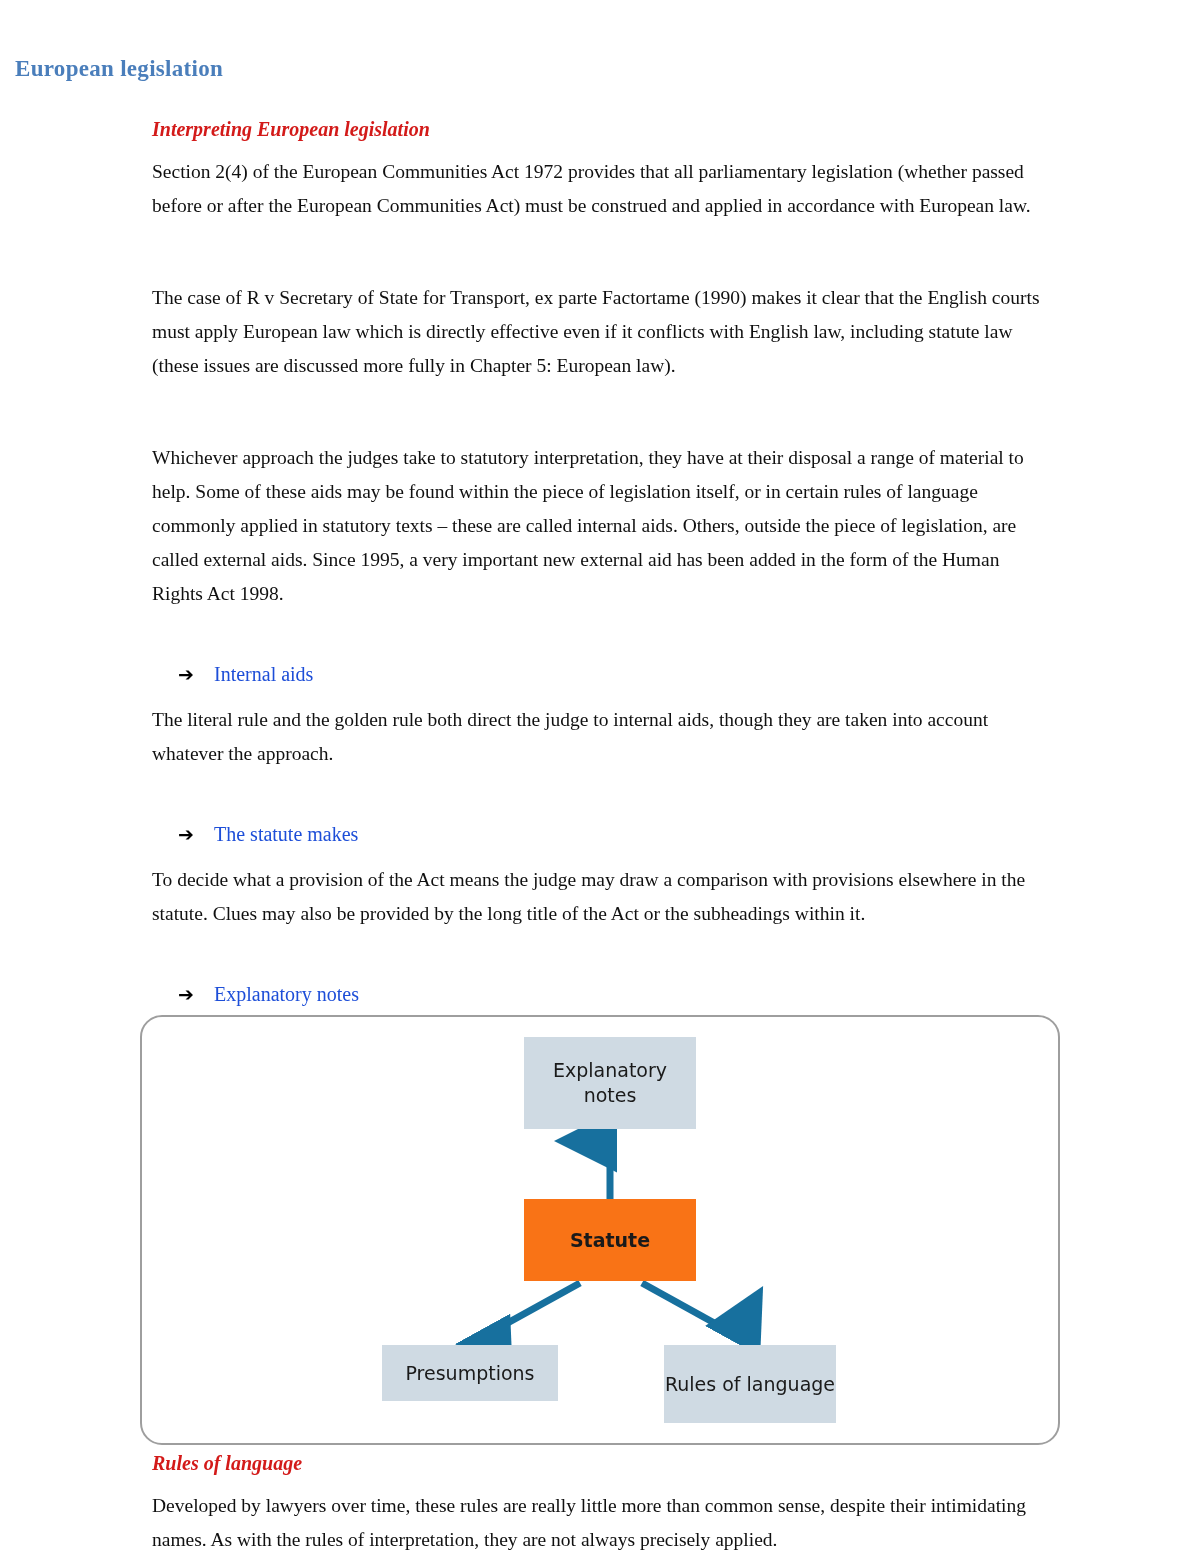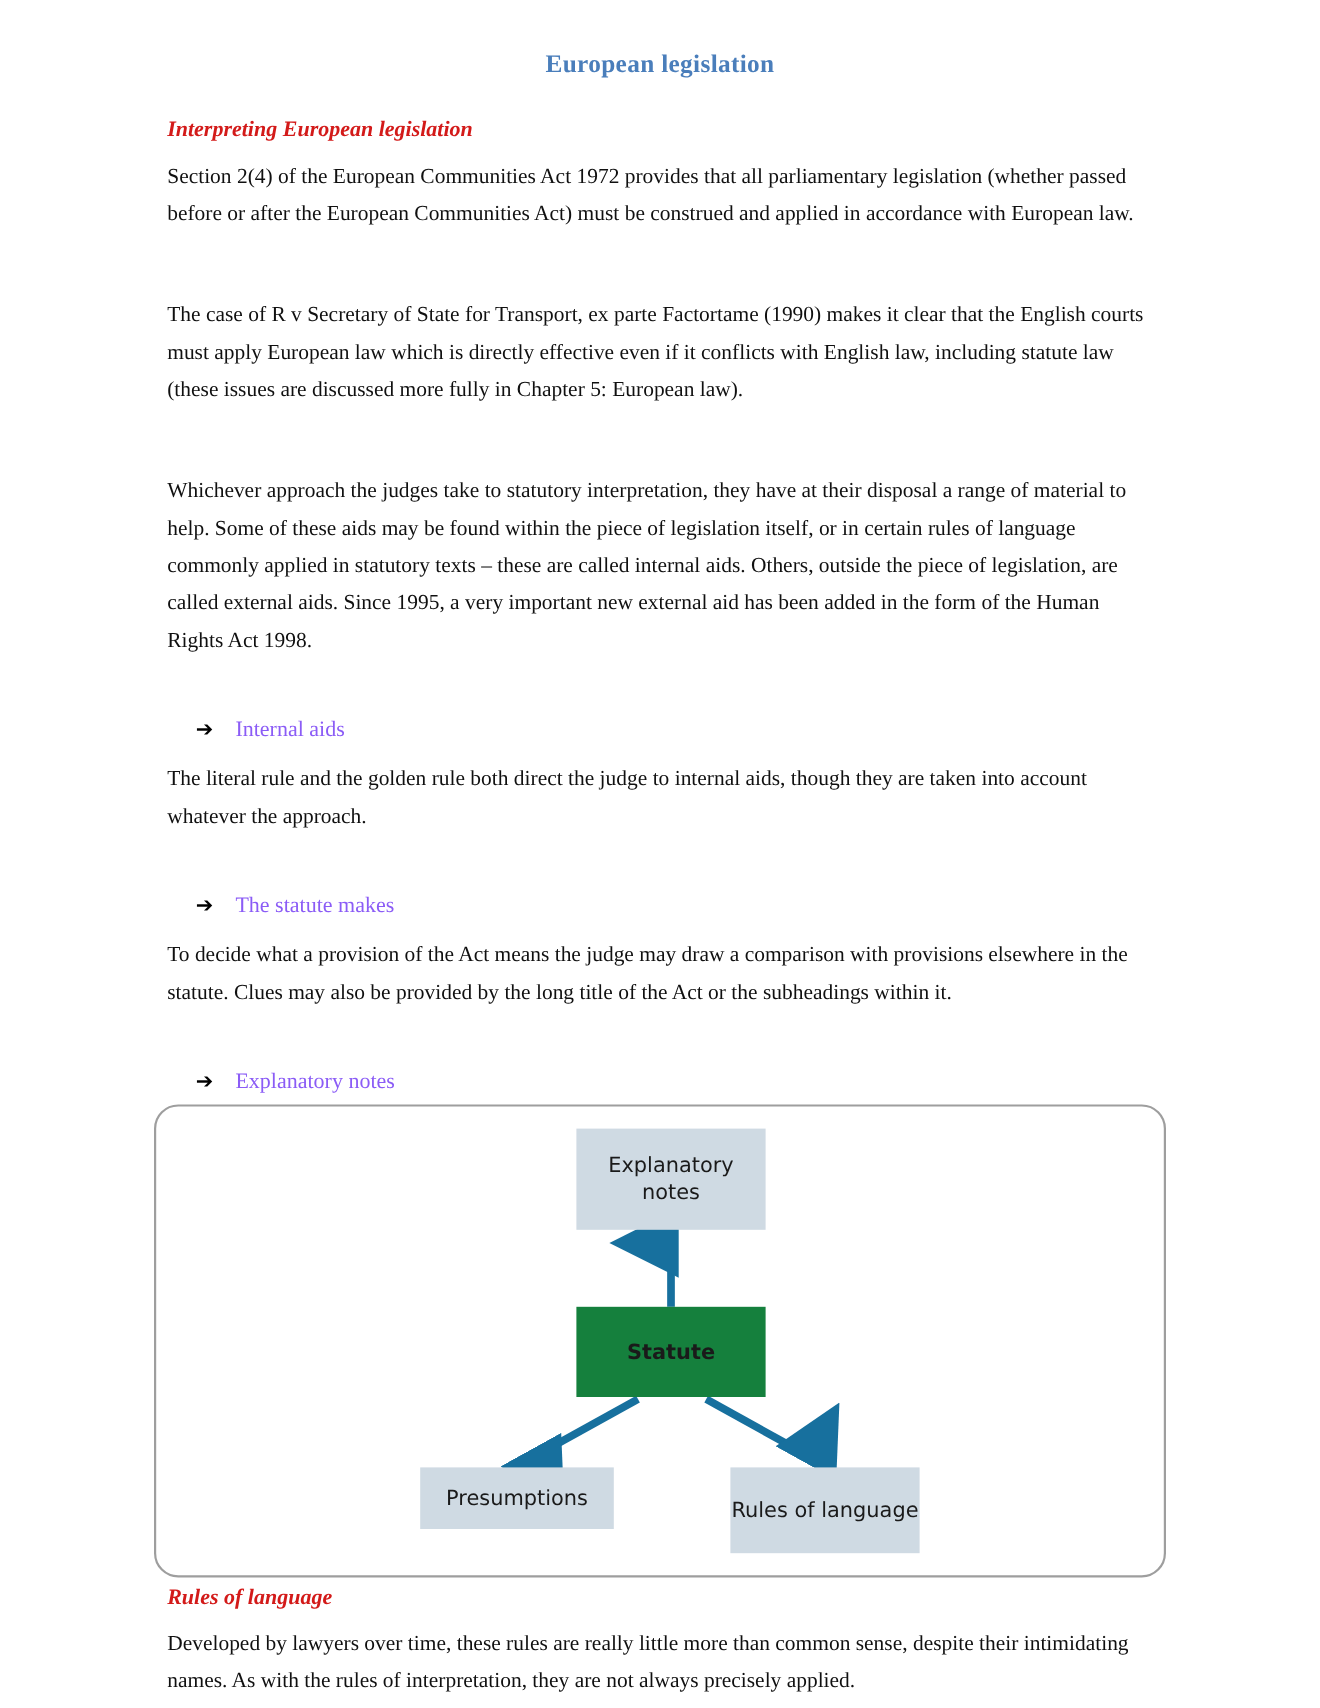--- a/index.html
+++ b/index.html
@@ -16,26 +16,26 @@
     position: relative;
   }
   .page {
     width: 1200px;
     height: 1553px;
     box-sizing: border-box;
     padding: 0;
     position: relative;
   }
   .doc-title {
-    text-align: center;
+    text-align: left;
     color: #4A7EBB;
     font-weight: bold;
     font-size: 23px;
     letter-spacing: 0.3px;
-    margin: 4px;
+    margin: 15px;
     padding-top: 41px;
     font-family: "Liberation Serif", "DejaVu Serif", serif;
   }
   .body-wrap {
     position: absolute;
     left: 140px;
     top: 0;
     width: 912px;
   }
   .sec-head {
@@ -67,21 +67,21 @@
   }
   .bullet-arrow {
     color: #000000;
     font-size: 19px;
     width: 36px;
     flex: 0 0 36px;
     font-family: "DejaVu Sans", sans-serif;
     line-height: 34px;
   }
   .bullet-label {
-    color: #8b5cf6;
+    color: #1d4ed8;
     font-size: 20px;
     line-height: 34px;
     font-family: "Liberation Serif", "DejaVu Serif", serif;
   }
   .bold-line {
     font-weight: bold;
     font-size: 26px;
     line-height: 34px;
     margin: 0;
     font-family: "Liberation Serif", "DejaVu Serif", serif;
@@ -112,21 +112,21 @@
     justify-content: center;
     text-align: center;
     font-family: "DejaVu Sans", "Liberation Sans", sans-serif;
     font-size: 19px;
     color: #1a1a1a;
     line-height: 25px;
     box-sizing: border-box;
   }
   .node-box.strong {
     font-weight: bold;
-    background: #15803d;
+    background: #f97316;
   }
   #node-explanatory { left: 382px; top: 20px;  width: 172px; height: 92px; }
   #node-statute     { left: 382px; top: 182px; width: 172px; height: 82px; }
   #node-presumptions{ left: 240px; top: 328px; width: 176px; height: 56px; }
   #node-rules       { left: 522px; top: 328px; width: 172px; height: 78px; }
 </style>
 </head>
 <body>
 
 <div class="page">

